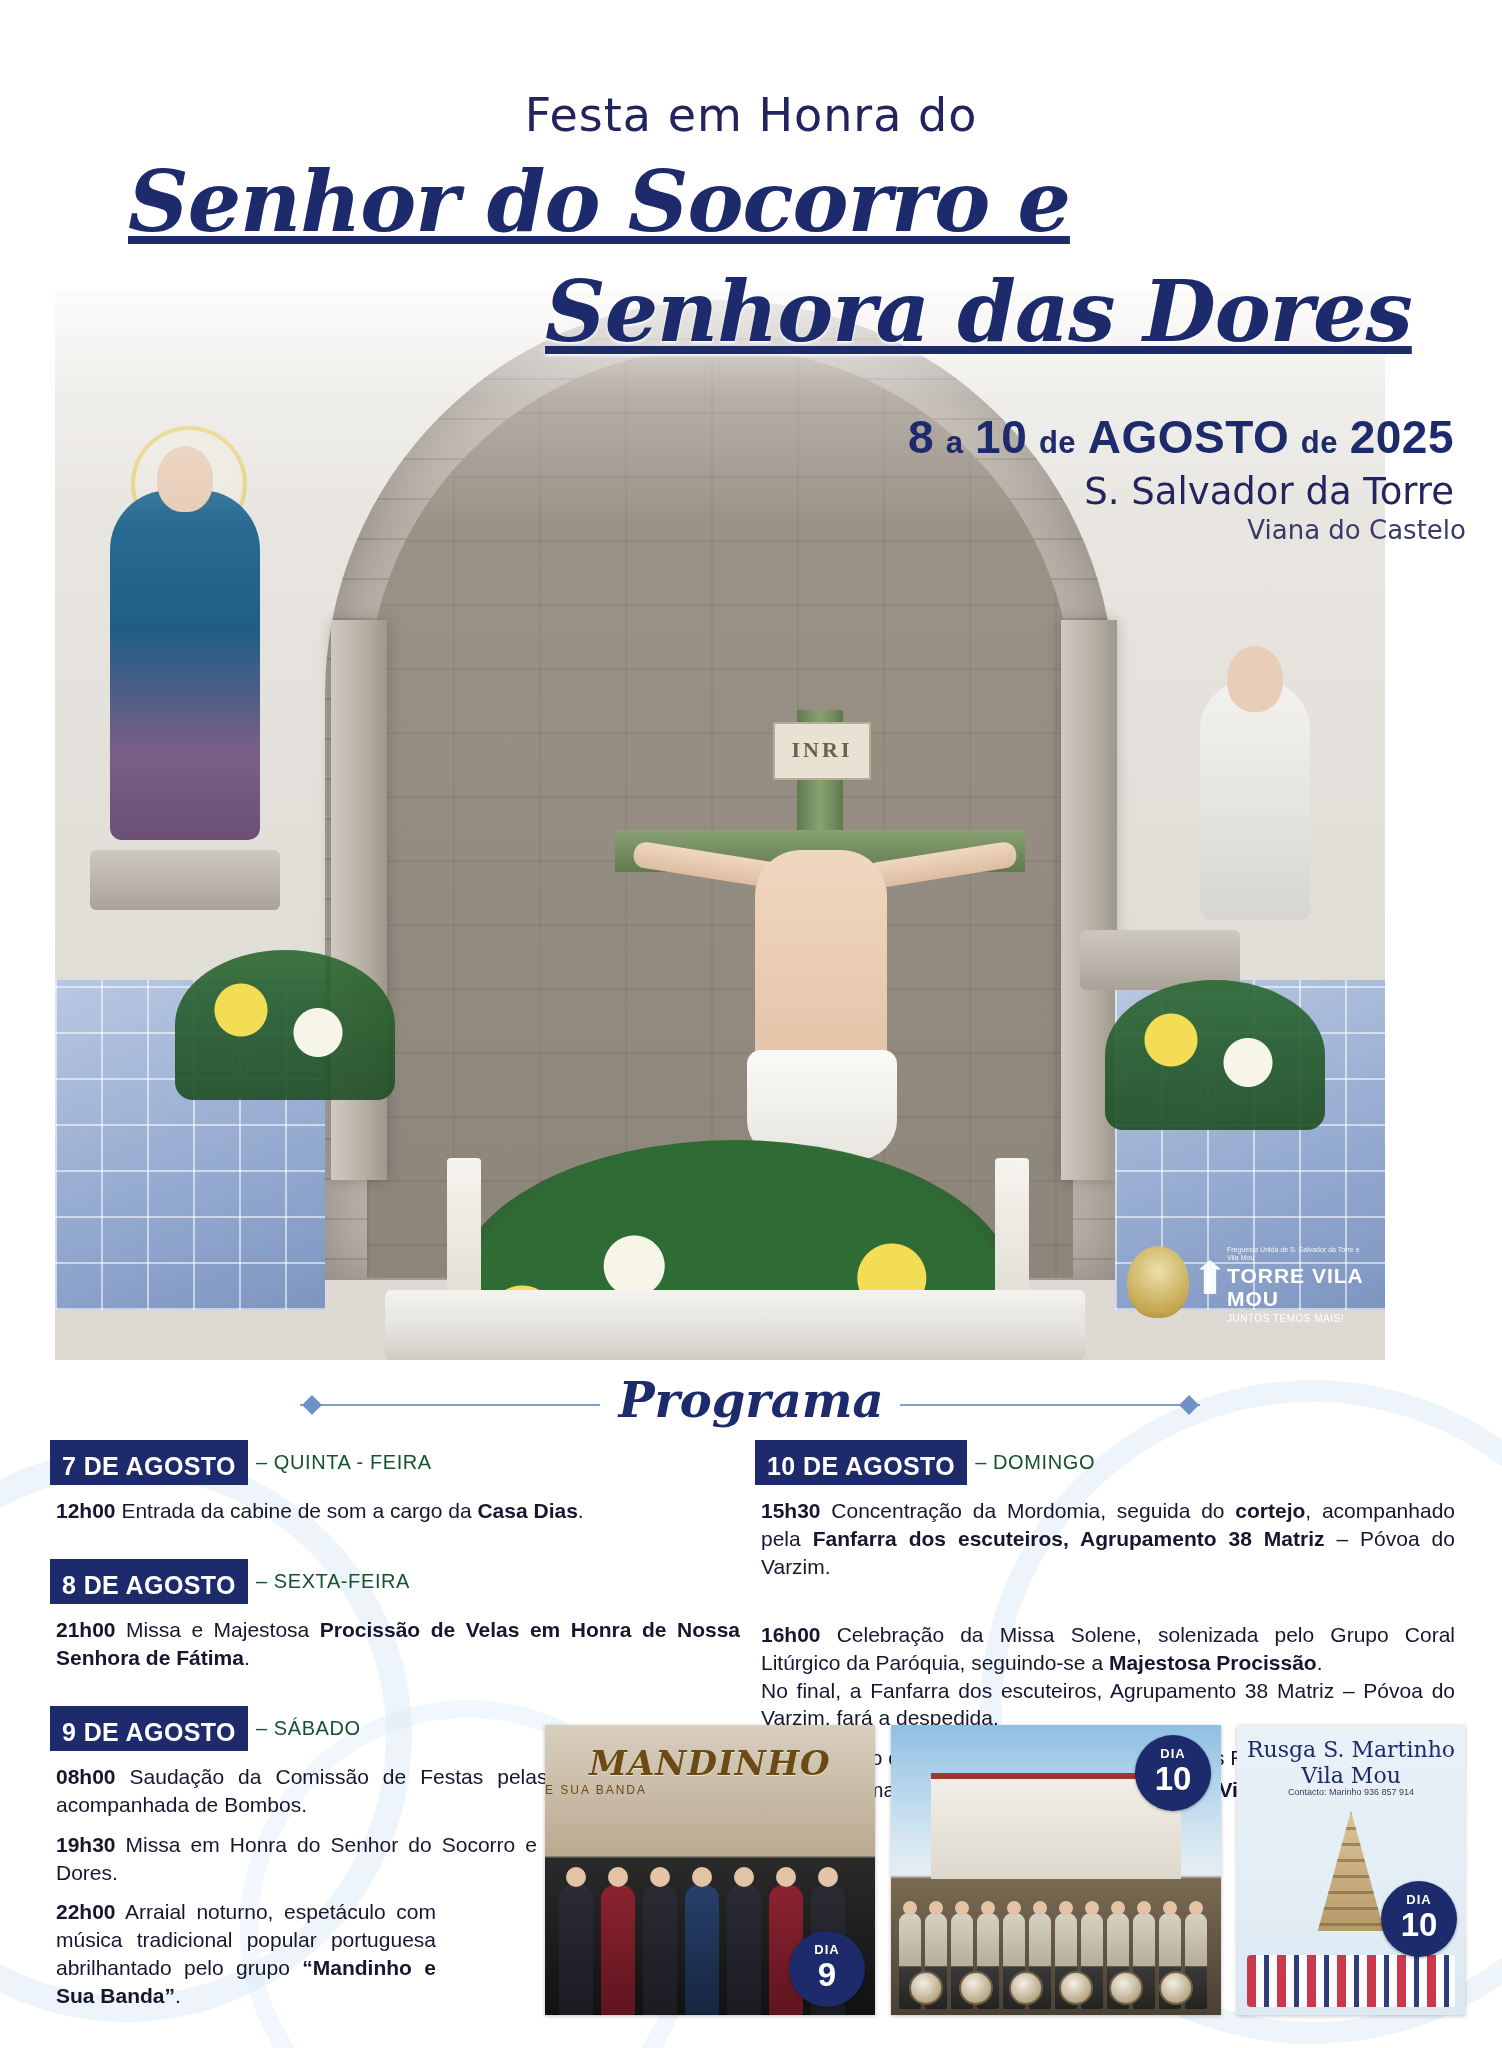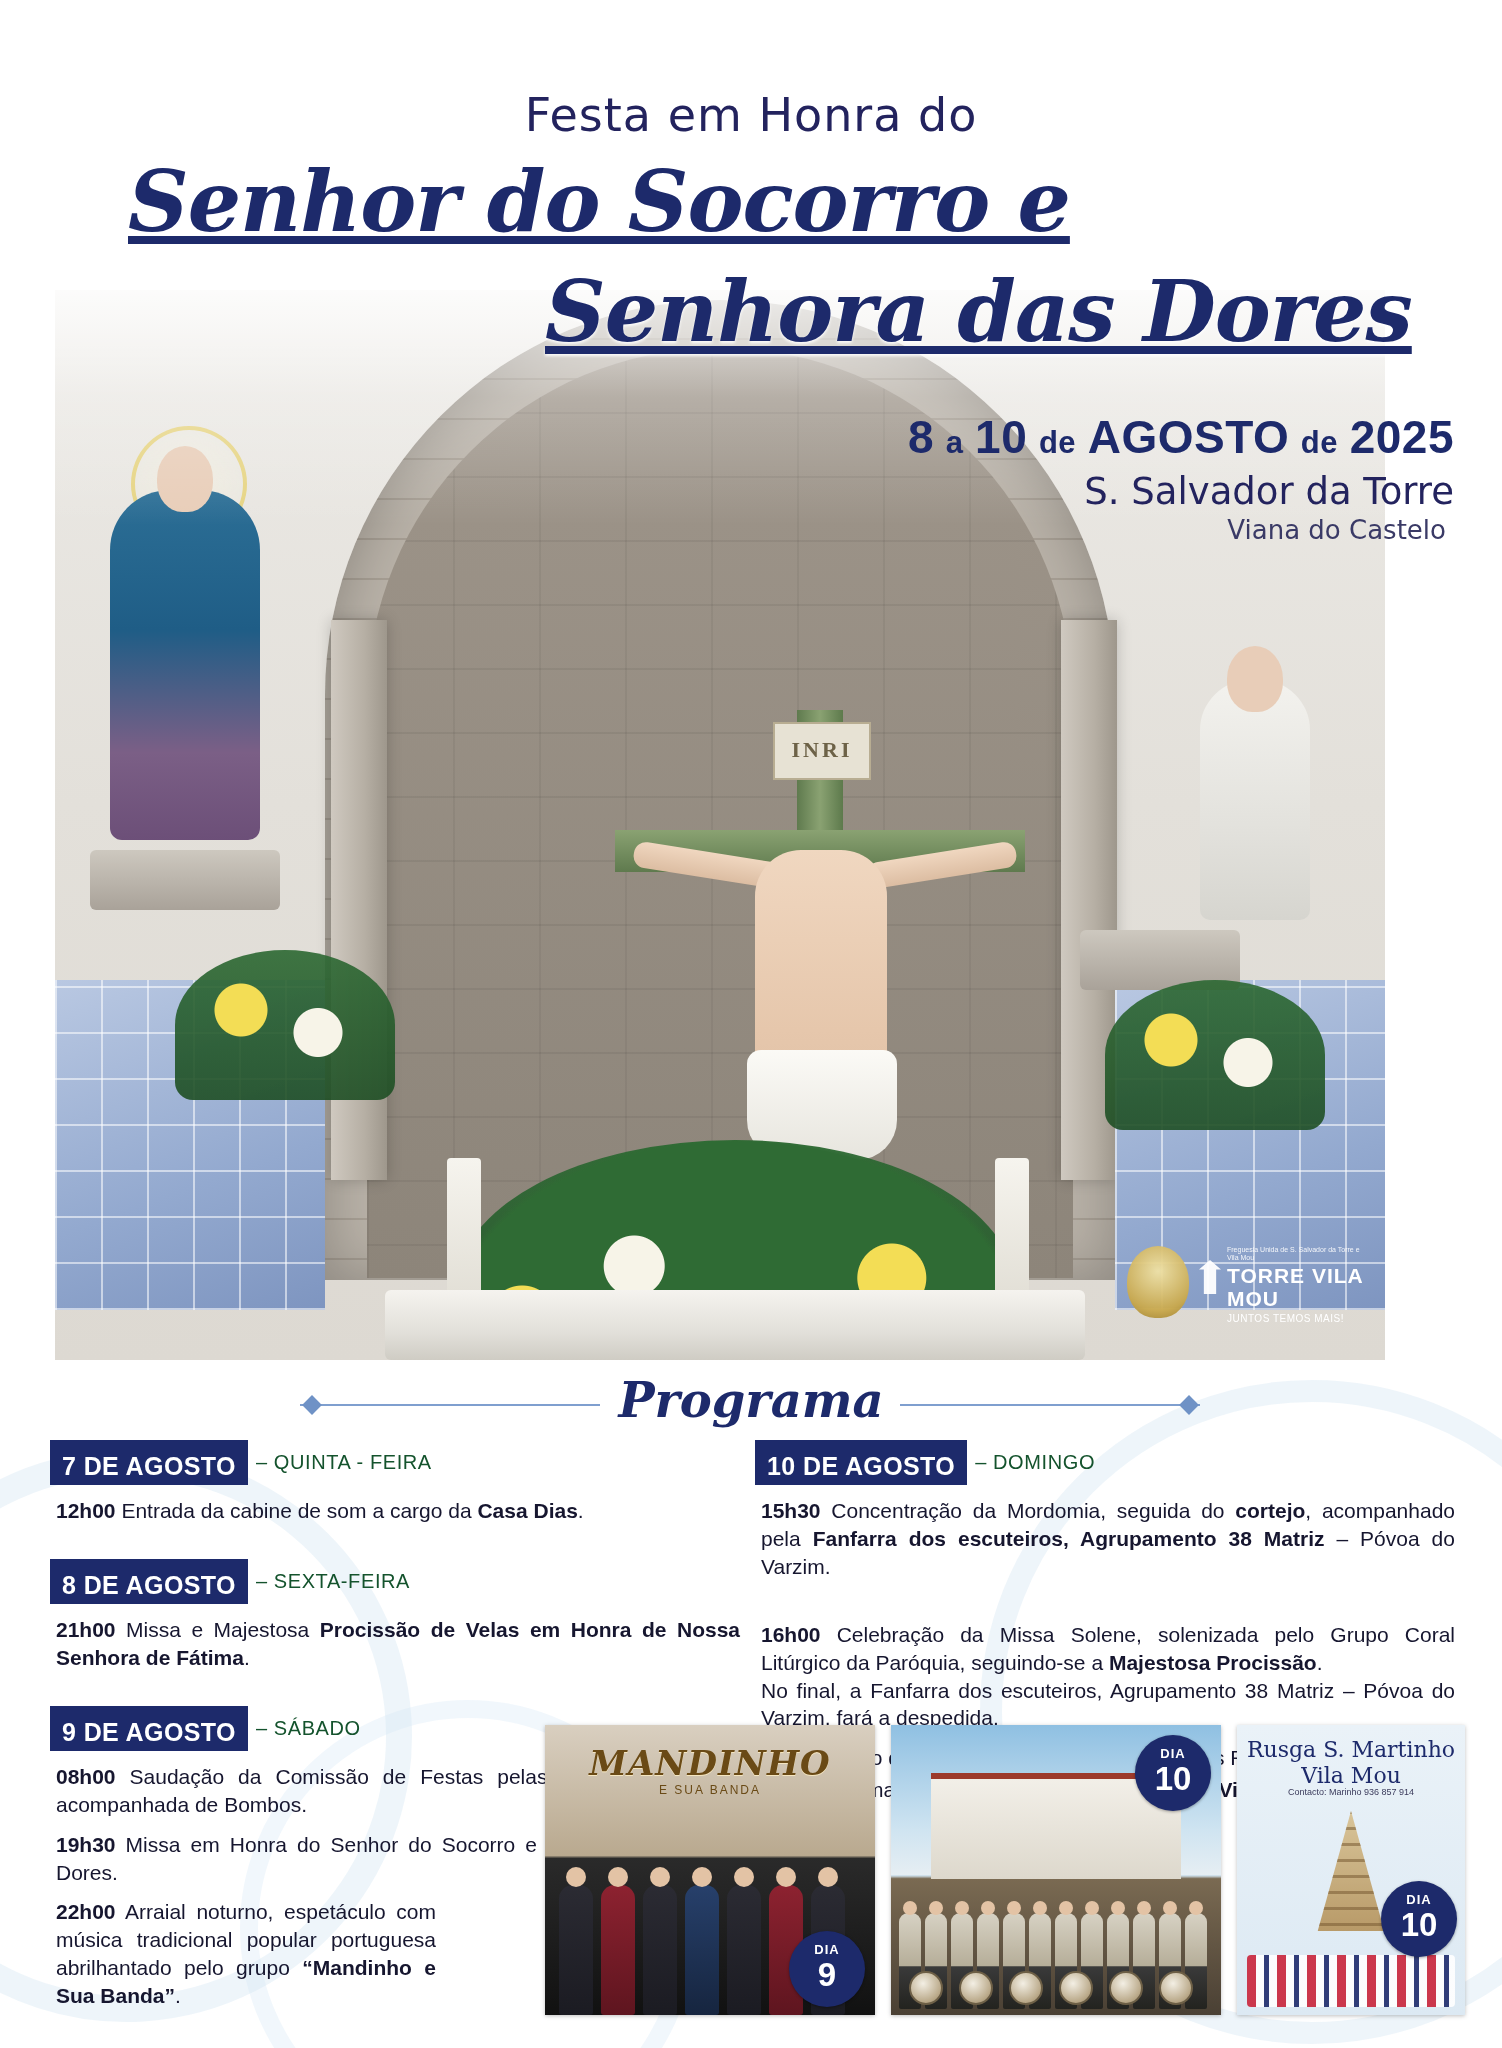--- a/index.html
+++ b/index.html
@@ -86,21 +86,21 @@
     top: 470px;
     right: 48px;
     font-size: 37px;
     color: #23235e;
     font-family: "DejaVu Sans", sans-serif;
     white-space: nowrap;
   }
   .place-sub {
     position: absolute;
     top: 515px;
-    right: 56px;
+    right: 36px;
     font-size: 26px;
     color: #3a3a66;
     font-family: "DejaVu Sans", sans-serif;
     white-space: nowrap;
   }
 
   
   .photo {
     position: absolute;
     left: 55px;
@@ -446,21 +446,21 @@
     font-weight: 700;
     font-style: italic;
     font-size: 34px;
     color: #6a4a16;
     text-shadow: 0 1px 0 #f5e6c0;
     letter-spacing: 1px;
   }
   .mandinho-sub {
     position: absolute;
     left: 0; top: 58px; width: 330px;
-    text-align: center;
+    text-align: left;
     font-size: 12px;
     letter-spacing: 2px;
     color: #6a4a16;
   }
   .people-row {
     position: absolute;
     left: 14px; bottom: 0; width: 302px; height: 160px;
   }
   .person {
     position: absolute;

